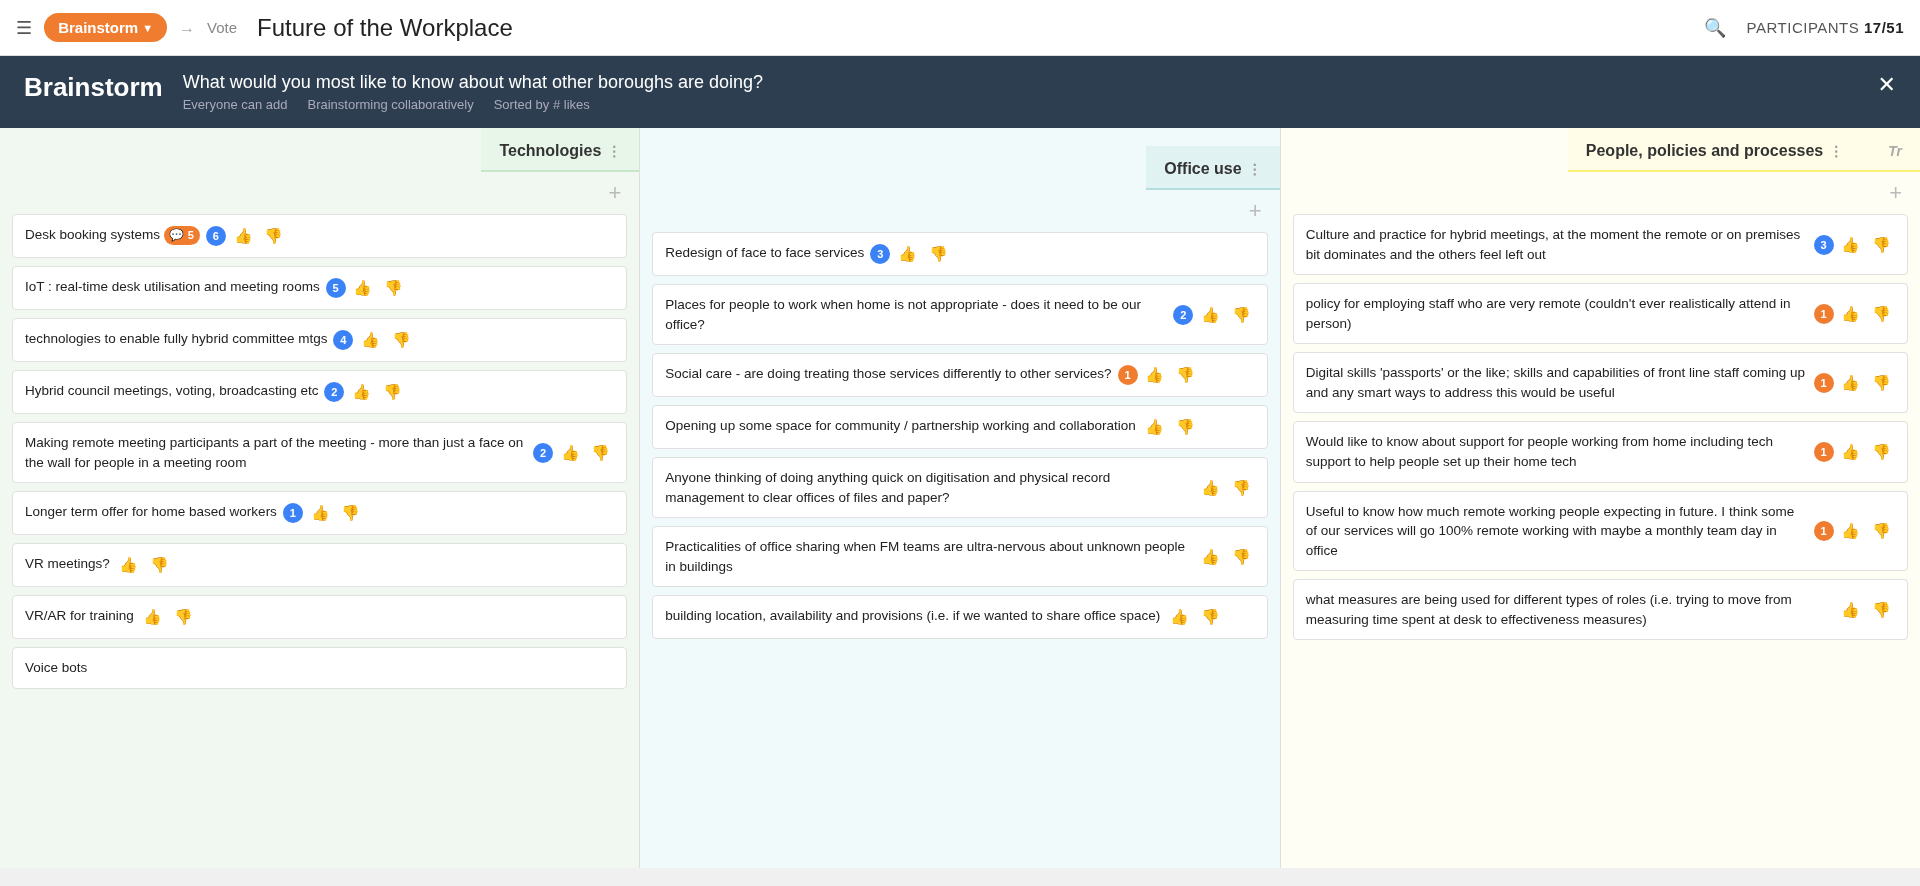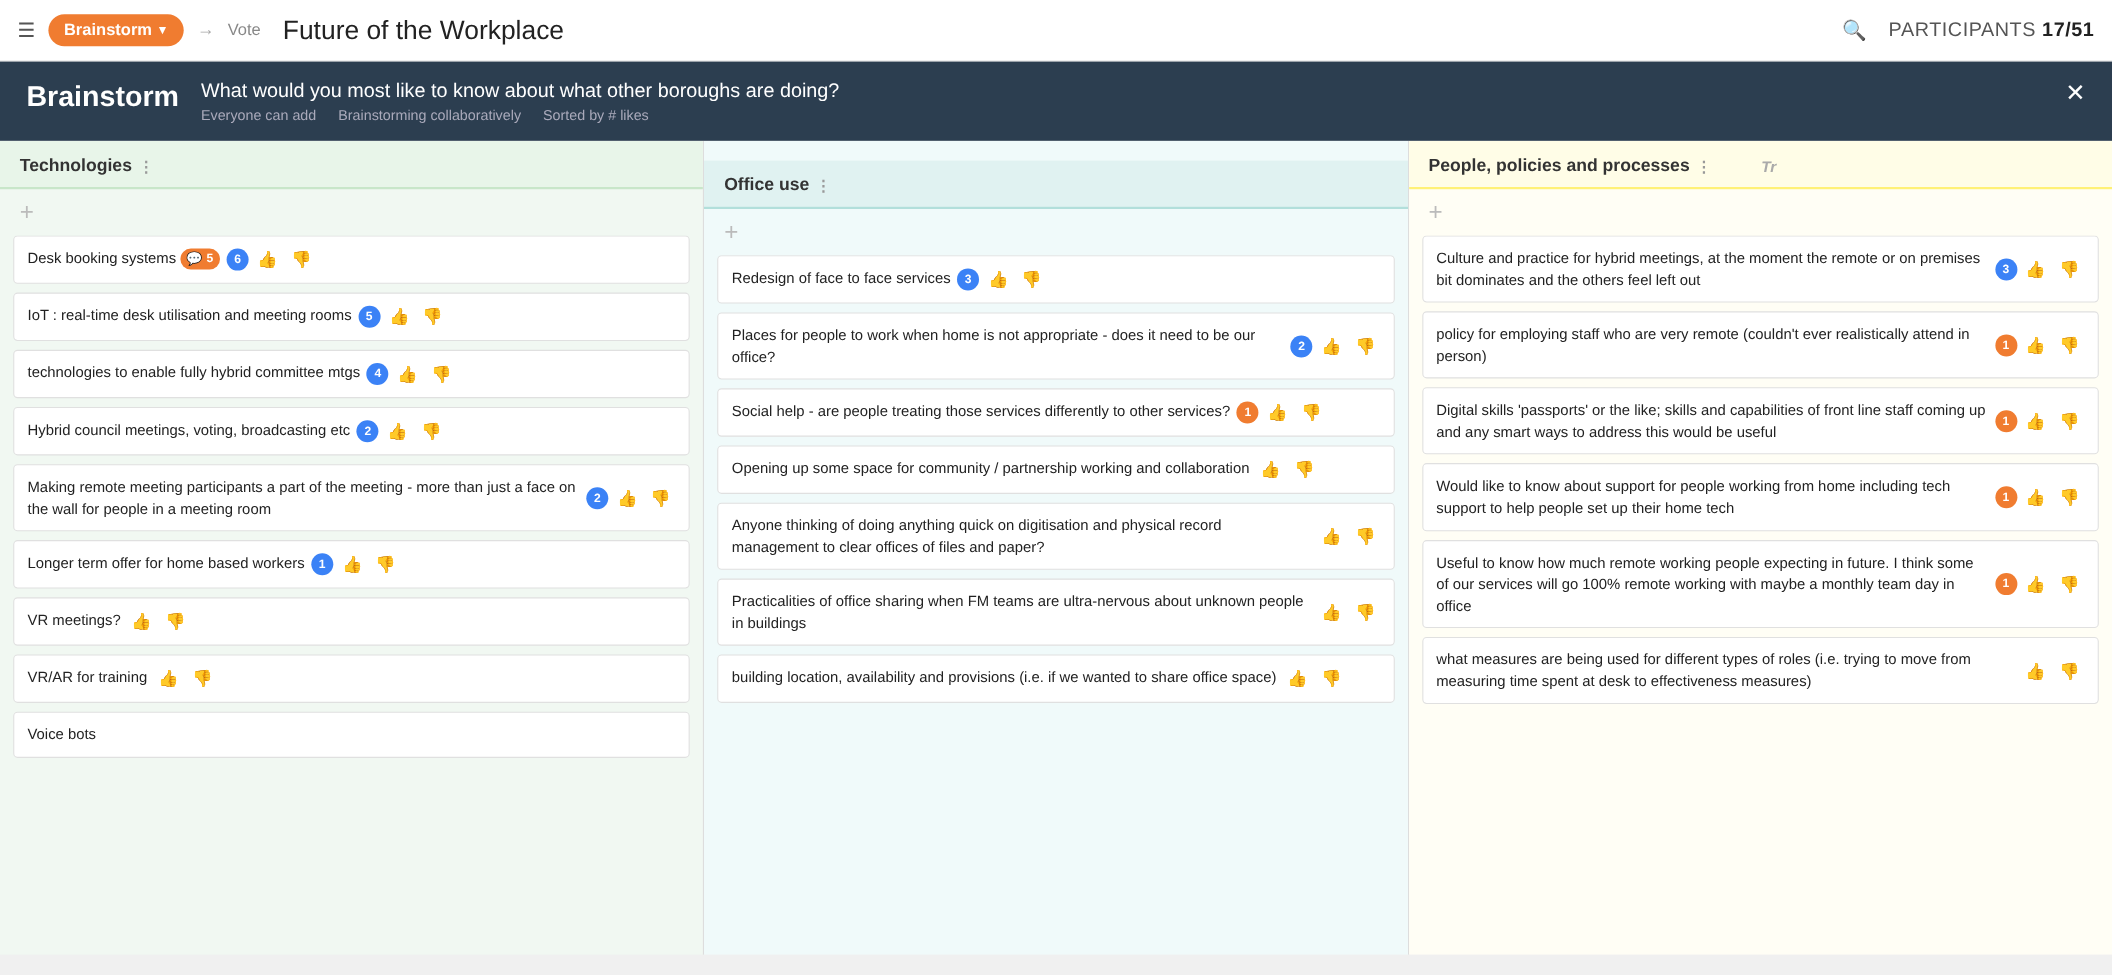--- a/index.html
+++ b/index.html
@@ -40,21 +40,21 @@
     }
     .session-title {
       font-size: 24px;
       font-weight: 500;
       color: #222;
       margin-left: 8px;
       flex: 1;
     }
     .search-icon { font-size: 18px; color: #555; cursor: pointer; margin-right: 8px; }
     .participants-label {
-      font-size: 18px;
+      font-size: 15px;
       color: #555;
       letter-spacing: 0.5px;
     }
     .participants-count { font-weight: 700; color: #222; }
 
     
     .brainstorm-header {
       background: #2c3e50;
       color: #fff;
       padding: 16px 24px;
@@ -99,20 +99,21 @@
       height: calc(886px - 56px - 90px);
       overflow: hidden;
     }
 
     .column {
       flex: 1;
       border-right: 1px solid #ddd;
       display: flex;
       flex-direction: column;
       overflow: hidden;
+      align-items: flex-end;
     }
     .column:last-child { border-right: none; }
 
     .column-header {
       padding: 14px 18px 10px;
       font-size: 16px;
       font-weight: 700;
       color: #333;
       display: flex;
       align-items: center;
@@ -370,21 +371,21 @@
       <div class="card">
         <div class="card-text">Places for people to work when home is not appropriate - does it need to be our office?</div>
         <div class="card-actions">
           <span class="like-badge">2</span>
           <button class="like-btn">👍</button>
           <button class="dislike-btn">👎</button>
         </div>
       </div>
 
       <div class="card">
-        <div class="card-text">Social help - are people treating those services differently to other services?</div>
+        <div class="card-text">Social care - are doing treating those services differently to other services?</div>
         <div class="card-actions">
           <span class="like-badge orange">1</span>
           <button class="like-btn">👍</button>
           <button class="dislike-btn">👎</button>
         </div>
       </div>
 
       <div class="card">
         <div class="card-text">Opening up some space for community / partnership working and collaboration</div>
         <div class="card-actions">

